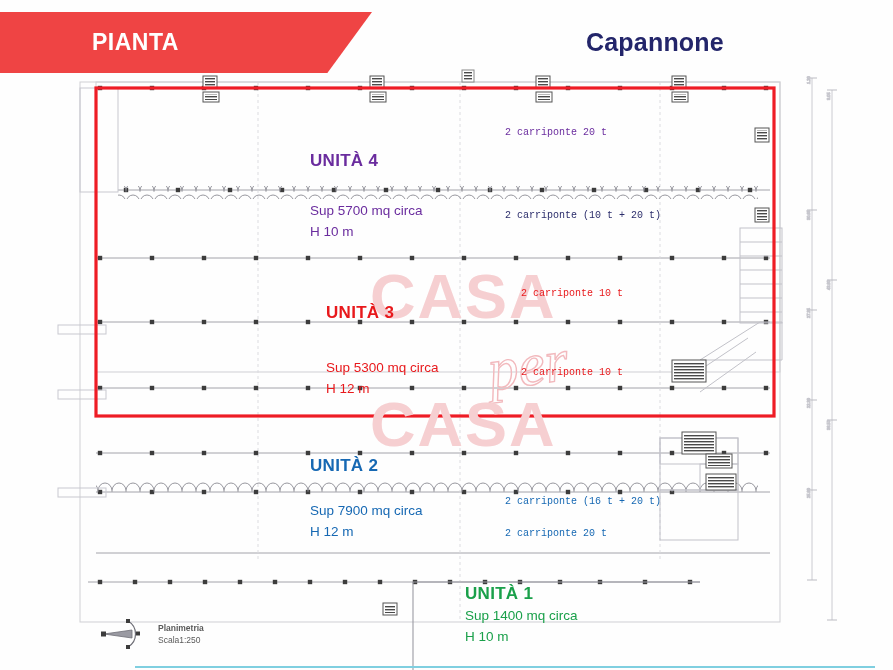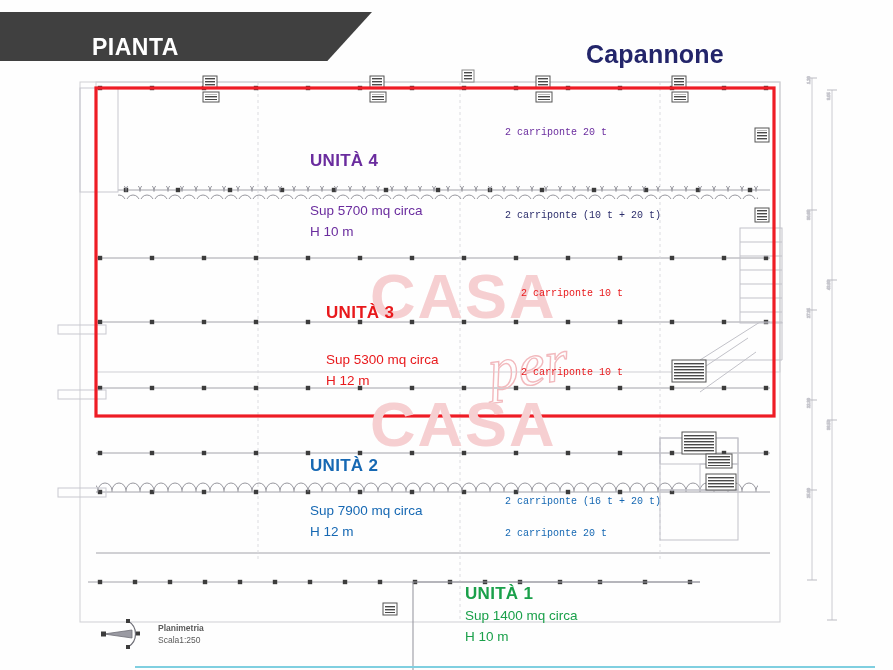--- a/index.html
+++ b/index.html
@@ -4,31 +4,31 @@
 <style>
   html,body{margin:0;padding:0;background:#ffffff;}
   body{
     width:893px;height:670px;position:relative;overflow:hidden;
     font-family:"Liberation Sans",sans-serif;
     background:#fefefe;
   }
 
   
   #header-banner{
-    position:absolute;left:0;top:12px;width:372px;height:49px;
-    background:#404040;
+    position:absolute;left:0;top:12px;width:372px;height:61px;
+    background:#ef4444;
     clip-path:polygon(0 0, 100% 0, 88% 100%, 0 100%);
-    display:flex;align-items:flex-end;
+    display:flex;align-items:center;
   }
   #header-banner-title{
     color:#ffffff;font-size:23px;font-weight:bold;letter-spacing:.5px;
     margin-left:92px;
   }
   #plan-title{
-    position:absolute;left:586px;top:40px;
+    position:absolute;left:586px;top:28px;
     color:#23256a;font-size:25px;font-weight:bold;letter-spacing:.2px;
   }
 
   
   #drawing{
     position:absolute;left:0;top:60px;width:893px;height:610px;
   }
   #drawing svg{display:block;}
 
   
@@ -390,21 +390,21 @@
   <div class="unit-name">UNITÀ 4</div>
 </div>
 <div class="unit-block c-u4" style="left:310px;top:201px;">
   <div class="unit-line">Sup 5700 mq circa</div>
   <div class="unit-line">H 10 m</div>
 </div>
 
 <div class="unit-block c-u3" style="left:310px;top:303px;">
   <div class="unit-name">UNITÀ 3</div>
 </div>
-<div class="unit-block c-u3" style="left:310px;top:350px;">
+<div class="unit-block c-u3" style="left:310px;top:358px;">
   <div class="unit-line">Sup 5300 mq circa</div>
   <div class="unit-line">H 12 m</div>
 </div>
 
 <div class="unit-block c-u2" style="left:310px;top:456px;">
   <div class="unit-name">UNITÀ 2</div>
 </div>
 <div class="unit-block c-u2" style="left:310px;top:501px;">
   <div class="unit-line">Sup 7900 mq circa</div>
   <div class="unit-line">H 12 m</div>

